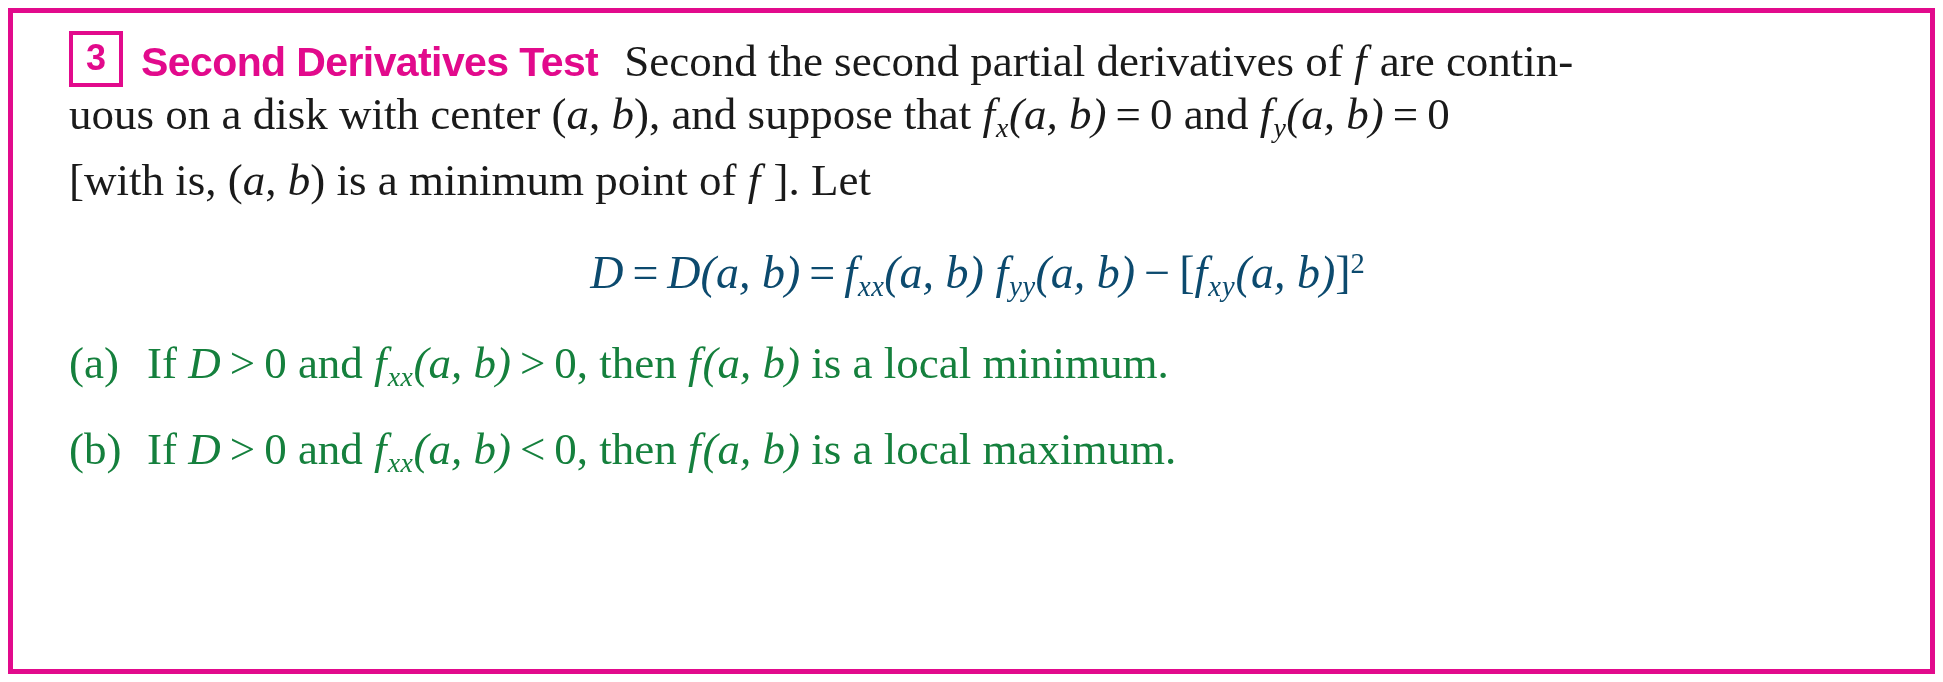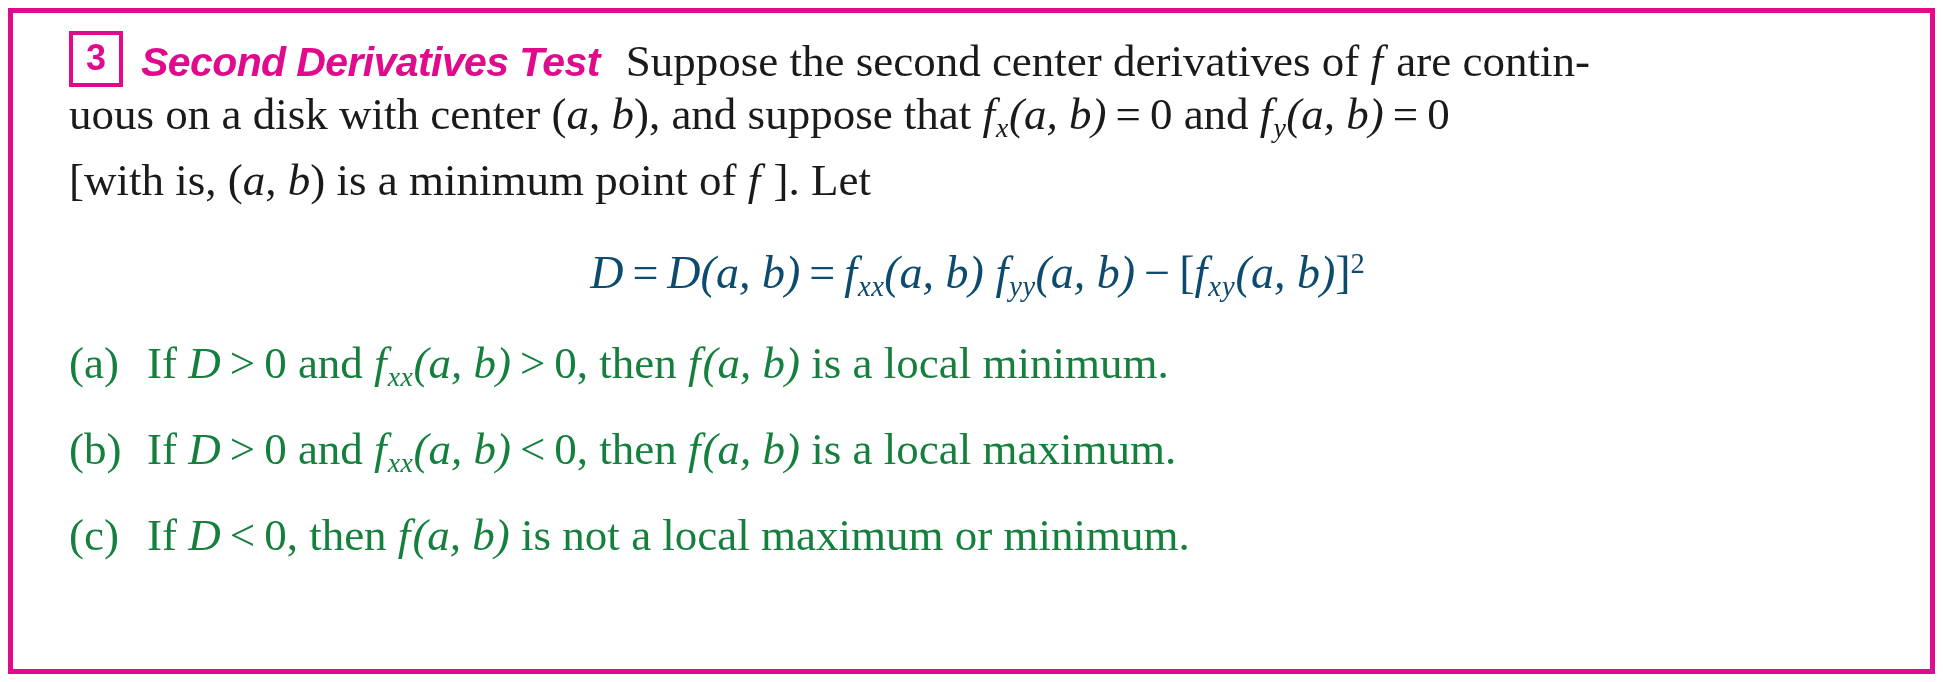--- a/index.html
+++ b/index.html
@@ -34,21 +34,20 @@
     margin-right: 18px;
   }
   .test-title {
     color: #e20a8c;
     font-family: "Liberation Sans", "DejaVu Sans", sans-serif;
     font-weight: bold;
     font-size: 41px;
     letter-spacing: -0.6px;
     margin-right: 26px;
     white-space: nowrap;
-    font-style: italic;
   }
 
   
   .body-text {
     font-size: 45px;
     line-height: 52px;
     color: #1a1a1a;
     text-align: left;
   }
   .para-first { margin: 0; }
@@ -98,32 +97,31 @@
     font-style: normal;
   }
 </style>
 </head>
 <body>
 
 <div class="theorem-box">
 
   <div class="body-text para-first">
 
-    <span class="para-line"><span class="number-badge">3</span><span class="test-title">Second Derivatives Test</span><span>Suppose the second center derivatives of</span><span class="mfunc">&nbsp;<span>f</span>&nbsp;</span><span>are contin-</span></span>
+    <span class="para-line"><span class="number-badge">3</span><span class="test-title">Second Derivatives Test</span><span>Second the second partial derivatives of</span><span class="mfunc">&nbsp;<span>f</span>&nbsp;</span><span>are contin-</span></span>
 
     <span class="para-line"><span>uous on a disk with center (</span><span class="mvar">a</span><span>, </span><span class="mvar">b</span><span>), and suppose that</span>&nbsp;<span class="mfunc">f</span><span class="sub">x</span><span class="mvar">(a, b)</span><span class="op">=</span><span>0</span>&nbsp;<span>and</span>&nbsp;<span class="mfunc">f</span><span class="sub">y</span><span class="mvar">(a, b)</span><span class="op">=</span><span>0</span></span>
 
     <span class="para-line"><span>[with is, (</span><span class="mvar">a</span><span>, </span><span class="mvar">b</span><span>) is a minimum point of</span><span class="mfunc">&nbsp;<span>f</span>&nbsp;</span><span>]. Let</span></span>
 
   </div>
 
   <div class="display-eq"><span class="mvar">D</span><span class="op">=</span><span class="mvar">D</span><span class="mvar">(a, b)</span><span class="op">=</span><span class="mfunc">f</span><span class="sub">xx</span><span class="mvar">(a, b)</span><span class="mfunc">&nbsp;<span>f</span></span><span class="sub">yy</span><span class="mvar">(a, b)</span><span class="op">−</span><span>[</span><span class="mfunc">f</span><span class="sub thin">xy</span><span class="mvar">(a, b)</span><span>]</span><span class="sup">2</span></div>
 
   <div class="item-list">
 
     <div class="item"><span class="item-label">(a)</span><span>If</span>&nbsp;<span class="mvar">D</span><span class="op">&gt;</span><span>0</span>&nbsp;<span>and</span>&nbsp;<span class="mfunc">f</span><span class="sub">xx</span><span class="mvar">(a, b)</span><span class="op">&gt;</span><span>0,</span>&nbsp;<span>then</span>&nbsp;<span class="mfunc">f</span><span class="mvar">(a, b)</span>&nbsp;<span>is a local minimum.</span></div>
 
     <div class="item"><span class="item-label">(b)</span><span>If</span>&nbsp;<span class="mvar">D</span><span class="op">&gt;</span><span>0</span>&nbsp;<span>and</span>&nbsp;<span class="mfunc">f</span><span class="sub">xx</span><span class="mvar">(a, b)</span><span class="op">&lt;</span><span>0,</span>&nbsp;<span>then</span>&nbsp;<span class="mfunc">f</span><span class="mvar">(a, b)</span>&nbsp;<span>is a local maximum.</span></div>
 
-    <div class="item"><span class="item-label">(c)</span><span>If</span>&nbsp;<span class="mvar">D</span><span class="op">&lt;</span><span>0,</span>&nbsp;<span>then</span>&nbsp;<span class="mfunc">f</span><span class="mvar">(a, b)</span>&nbsp;<span>is not a local maximum or minimum.</span></div>
 
   </div>
 </div>
 
 </body></html>

